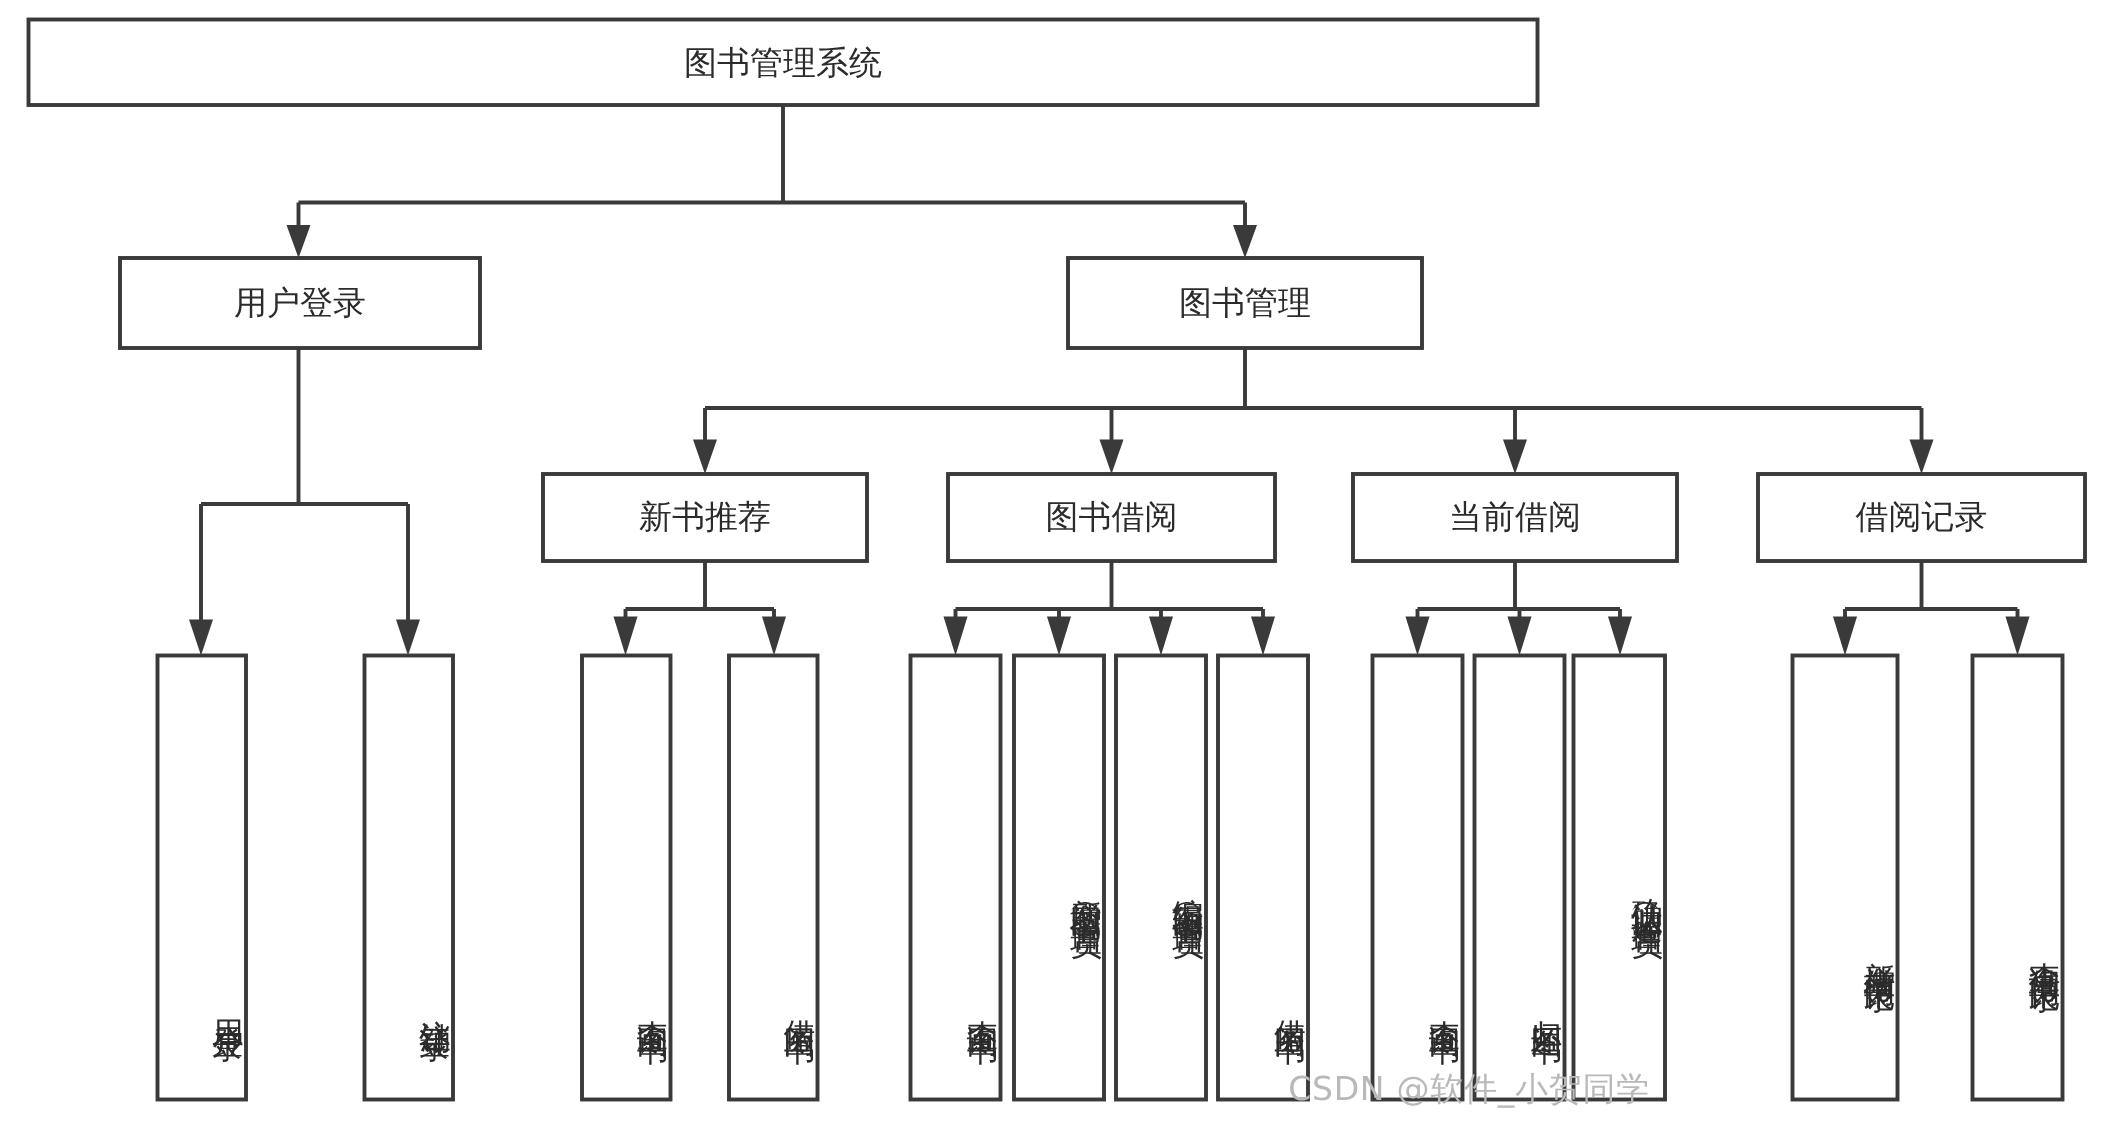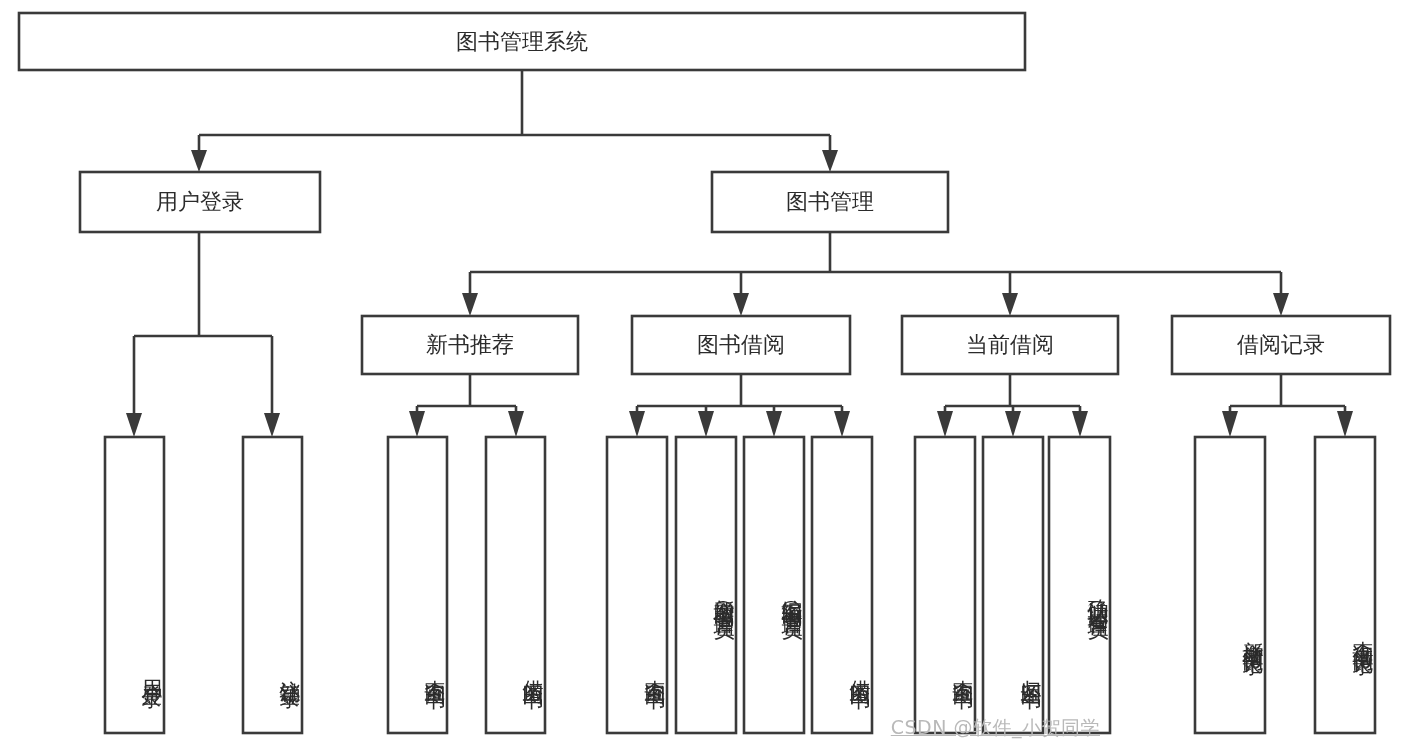--- a/index.html
+++ b/index.html
@@ -61,25 +61,24 @@
     letter-spacing: 3px;
     color: #2b2b2b;
     white-space: nowrap;
     pointer-events: none;
   }
   .watermark {
     position: absolute;
     right: 14px;
     bottom: 6px;
     font-family: "DejaVu Sans", "Liberation Sans", sans-serif;
-    font-size: 19px;
+    font-size: 22px;
     color: #b9b9b9;
     letter-spacing: 0.5px;
     white-space: nowrap;
-    text-decoration: underline;
   }
 </style>
 </head>
 <body>
 
 <div id="diagram-root">
 
   <svg id="flow-svg" viewBox="0 0 1405 747">
 
     <g>

